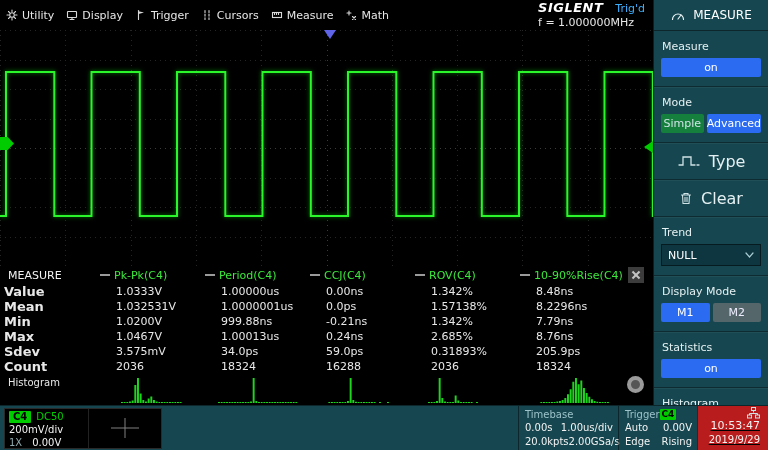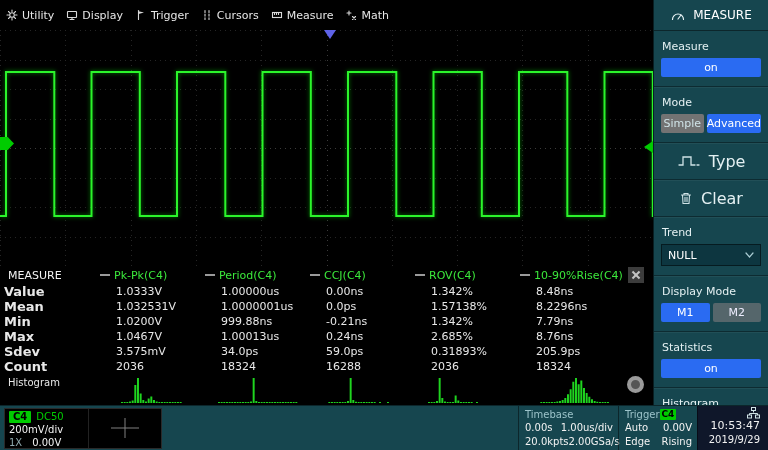--- a/index.html
+++ b/index.html
@@ -48,21 +48,21 @@
   
   .sidebar{position:absolute;left:653px;top:0;width:115px;height:405px;background:var(--teal,#16464f);
            border-left:1px solid rgba(0,0,0,.55);box-sizing:border-box;color:#e4f0f2;}
   .sb-title{height:30px;display:flex;align-items:center;justify-content:center;gap:7px;color:#fff;font-size:12px;
             border-bottom:1px solid rgba(0,0,0,.45);}
   .sb-label{margin:9px 8px 5px;font-size:11px;color:#e4f0f2;}
   .sb-div{height:1px;background:rgba(0,0,0,.38);box-shadow:0 1px 0 rgba(255,255,255,.05);margin-top:9px;}
   .btn-on{margin:0 7px;height:19px;border-radius:2px;background:var(--accent,#2a6bf2);color:#fff;font-size:11px;
           display:flex;align-items:center;justify-content:center;cursor:default;}
   .segrow{margin:0 7px;display:flex;gap:3px;}
-  .seg{flex:1;height:19px;border-radius:2px;background:#737373;color:#cfe2e6;font-size:11px;
+  .seg{flex:1;height:19px;border-radius:2px;background:#15803d;color:#cfe2e6;font-size:11px;
        display:flex;align-items:center;justify-content:center;cursor:default;}
   .seg.sel{background:var(--accent,#2a6bf2);color:#fff;}
   .seg.gray{background:#55666b;color:#eef;}
   .sb-big{height:36px;display:flex;align-items:center;justify-content:center;gap:8px;font-size:16px;color:#e4f0f2;cursor:default;}
   .dropdown{margin:0 7px;height:20px;background:#0d3640;border:1px solid rgba(0,0,0,.5);border-radius:0;
             color:#fff;font-size:11px;display:flex;align-items:center;justify-content:space-between;padding:0 6px;cursor:default;}
   
   .bottombar{position:absolute;left:0;top:405px;width:768px;height:45px;background:var(--teal,#16464f);
              border-top:1px solid rgba(0,0,0,.45);box-sizing:border-box;font-size:10px;}
   .ch-box{position:absolute;left:4px;top:2px;width:158px;height:41px;background:#000;border:1px solid #2a2a2a;
@@ -76,23 +76,23 @@
   .ch-probe{color:#8fa9ae;}
   .ch-offset{color:#f2f2f2;}
   .ch-preview{flex:1;position:relative;border-left:1px solid #222;}
   .bb-box{position:absolute;top:0;height:45px;border-left:1px solid rgba(0,0,0,.45);box-sizing:border-box;padding:2px 5px 0 6px;}
   .bb-label{color:#9cc3ca;line-height:13px;}
   .bb-row{display:flex;justify-content:space-between;color:#f2f2f2;line-height:14px;}
   .trig-head{display:flex;justify-content:space-between;align-items:center;line-height:13px;}
   .trig-src{display:flex;align-items:center;gap:3px;}
   .mini-badge{background:var(--ch4,#00cc00);color:#000;font-size:9px;font-weight:bold;padding:0 2px;border-radius:1px;line-height:11px;}
   .trig-coup{color:#f2f2f2;margin-left:30px;}
-  .clock-box{position:absolute;left:697px;top:0;width:71px;height:45px;background:#0f172a;
+  .clock-box{position:absolute;left:697px;top:0;width:71px;height:45px;background:#b91c1c;
              border-left:1px solid rgba(0,0,0,.45);box-sizing:border-box;display:flex;flex-direction:column;
-             align-items:flex-end;padding:1px 8px 0 0;}
+             align-items:flex-end;padding:1px 8px 0 0;text-decoration:underline;}
   .clock-time{color:#f2f2f2;font-size:11px;line-height:14px;}
   .clock-date{color:#f2f2f2;font-size:10px;line-height:13px;}
 </style>
 </head>
 <body>
 
 <div class="screen">
 
   <div class="topbar">
     <div class="menu-item">
@@ -127,20 +127,27 @@
           <rect x="1.5" y="3.5" width="9" height="5"></rect>
           <path d="M3.5 3.5v2M5.5 3.5v2M7.5 3.5v2"></path>
         </svg>
       <span>Measure</span>
     </div>
     <div class="menu-item">
       <svg width="12" height="12" viewBox="0 0 12 12" fill="none" stroke="#d9d9d9" stroke-width="1.1" stroke-linecap="round">
           <path d="M2 4h4M4 2v4M7.5 7.5l3 3M10.5 7.5l-3 3"></path>
         </svg>
       <span>Math</span>
+    </div>
+    <div class="brand-area">
+      <div class="brand-line">
+        <span class="brand">SIGLENT</span>
+        <span class="trigd">Trig'd</span>
+      </div>
+      <span class="freq">f = 1.000000MHz</span>
     </div>
   </div>
 
   <div class="wave-area">
     <svg id="scope" width="653" height="236" viewBox="0 0 653 236">
         <line x1="0.5" y1="0" x2="0.5" y2="236" stroke="#252525" stroke-dasharray="1,4"></line>
         <line x1="65.5" y1="0" x2="65.5" y2="236" stroke="#252525" stroke-dasharray="1,4"></line>
         <line x1="131.5" y1="0" x2="131.5" y2="236" stroke="#252525" stroke-dasharray="1,4"></line>
         <line x1="196.5" y1="0" x2="196.5" y2="236" stroke="#252525" stroke-dasharray="1,4"></line>
         <line x1="261.5" y1="0" x2="261.5" y2="236" stroke="#252525" stroke-dasharray="1,4"></line>

